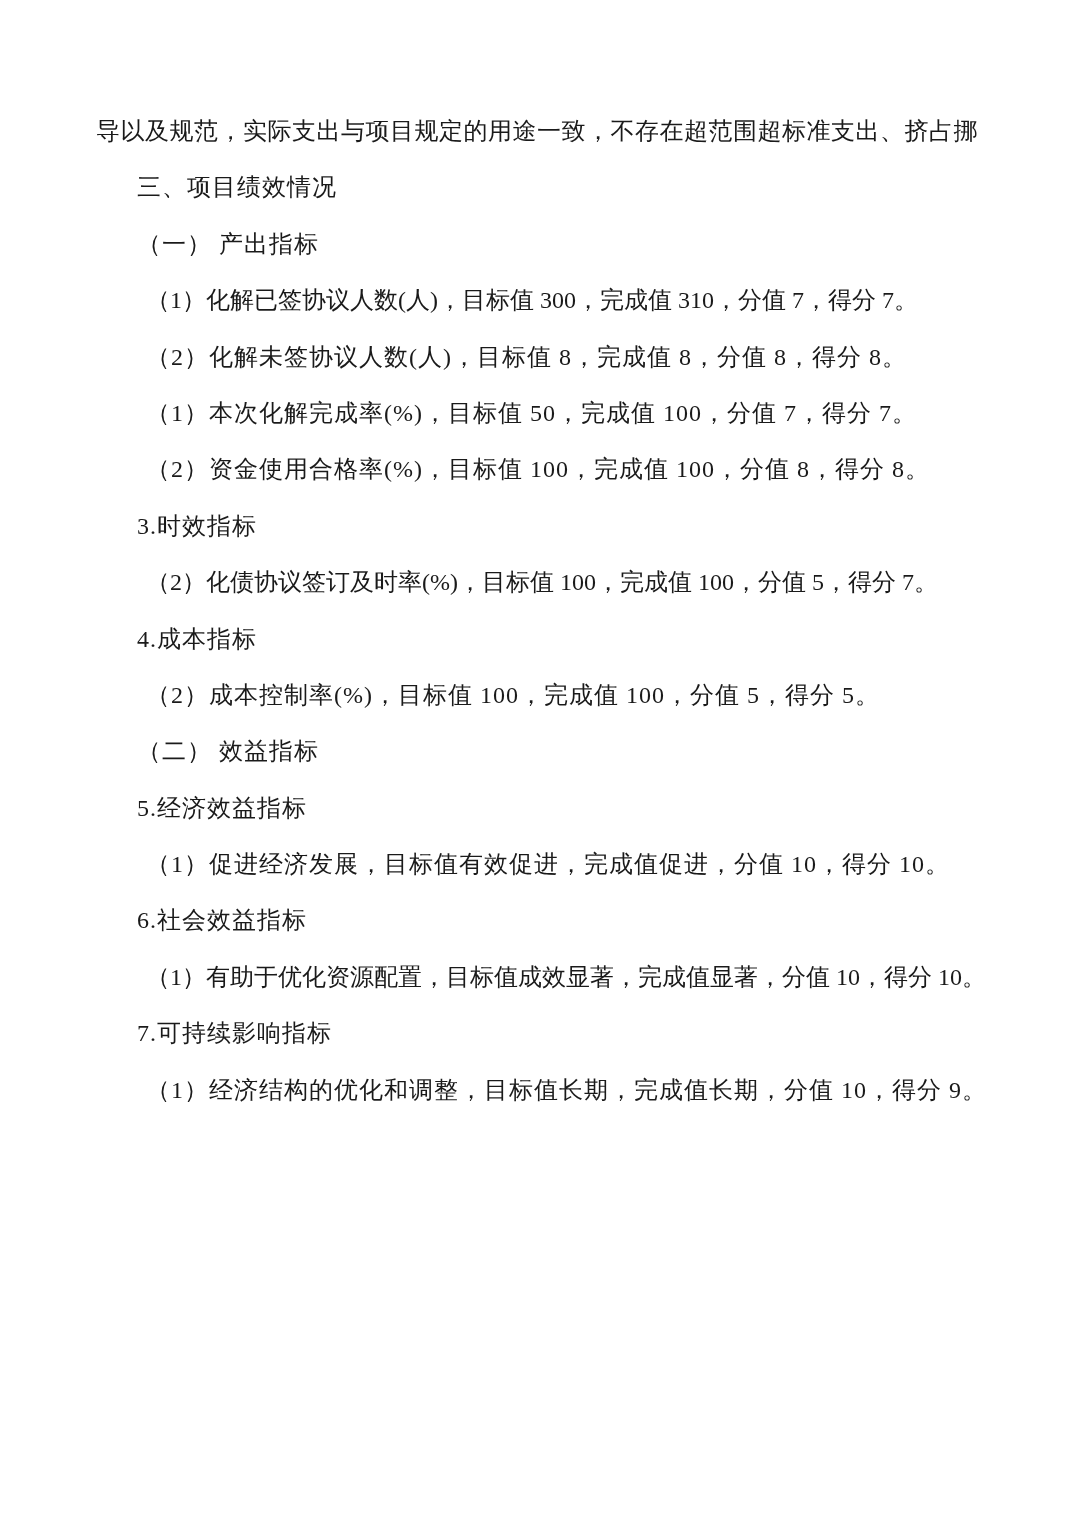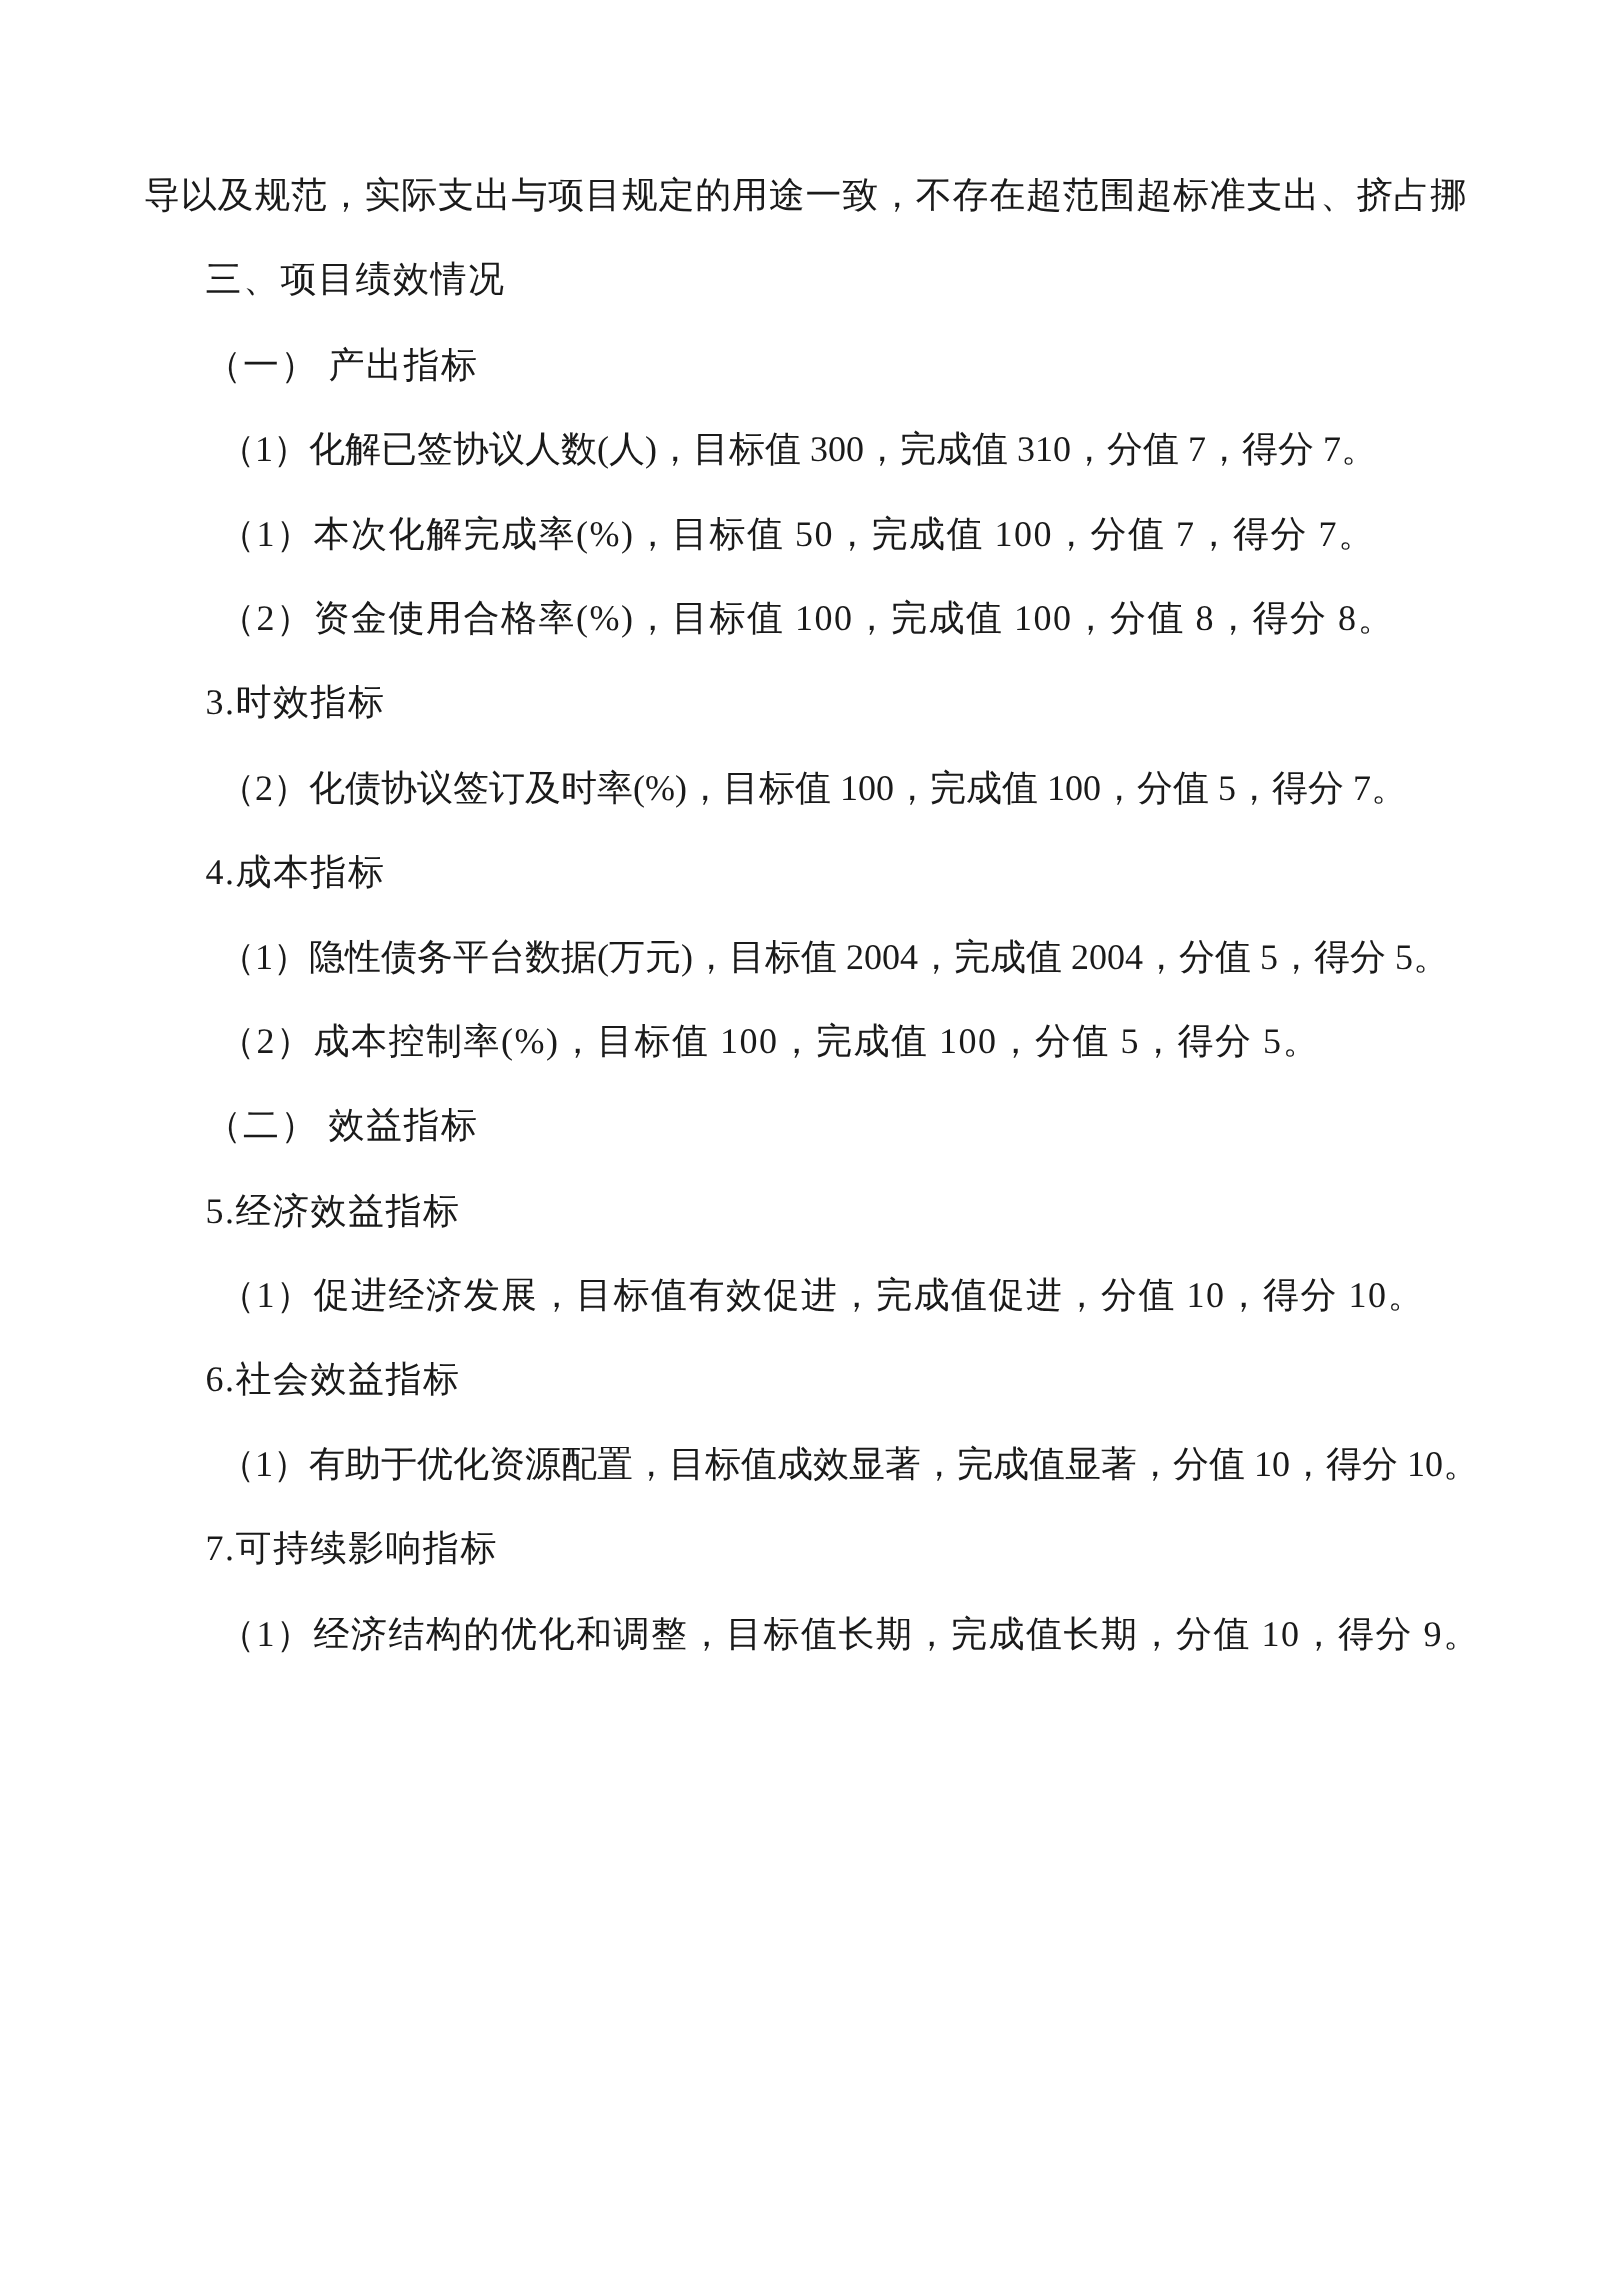--- a/index.html
+++ b/index.html
@@ -47,26 +47,26 @@
 </style>
 </head>
 <body>
 
 <div class="page">
   <div class="content">
     <div class="line para">导以及规范，实际支出与项目规定的用途一致，不存在超范围超标准支出、挤占挪</div>
     <div class="line indent-a">三、项目绩效情况</div>
     <div class="line indent-a">（一） 产出指标</div>
     <div class="line indent-b fit">（1）化解已签协议人数(人)，目标值 300，完成值 310，分值 7，得分 7。</div>
+    <div class="line indent-b">（2）化解未签协议人数(人)，目标值 8，完成值 8，分值 8，得分 8。</div>
     <div class="line indent-b">（1）本次化解完成率(%)，目标值 50，完成值 100，分值 7，得分 7。</div>
     <div class="line indent-b">（2）资金使用合格率(%)，目标值 100，完成值 100，分值 8，得分 8。</div>
     <div class="line indent-a">3.时效指标</div>
     <div class="line indent-b fit">（2）化债协议签订及时率(%)，目标值 100，完成值 100，分值 5，得分 7。</div>
     <div class="line indent-a">4.成本指标</div>
-    <div class="line indent-b fit">（1）隐性债务平台数据(万元)，目标值 2004，完成值 2004，分值 5，得分 5。</div>
     <div class="line indent-b">（2）成本控制率(%)，目标值 100，完成值 100，分值 5，得分 5。</div>
     <div class="line indent-a">（二） 效益指标</div>
     <div class="line indent-a">5.经济效益指标</div>
     <div class="line indent-b">（1）促进经济发展，目标值有效促进，完成值促进，分值 10，得分 10。</div>
     <div class="line indent-a">6.社会效益指标</div>
     <div class="line indent-b fit">（1）有助于优化资源配置，目标值成效显著，完成值显著，分值 10，得分 10。</div>
     <div class="line indent-a">7.可持续影响指标</div>
     <div class="line indent-b">（1）经济结构的优化和调整，目标值长期，完成值长期，分值 10，得分 9。</div>
   </div>
   <div class="page-number">24</div>

